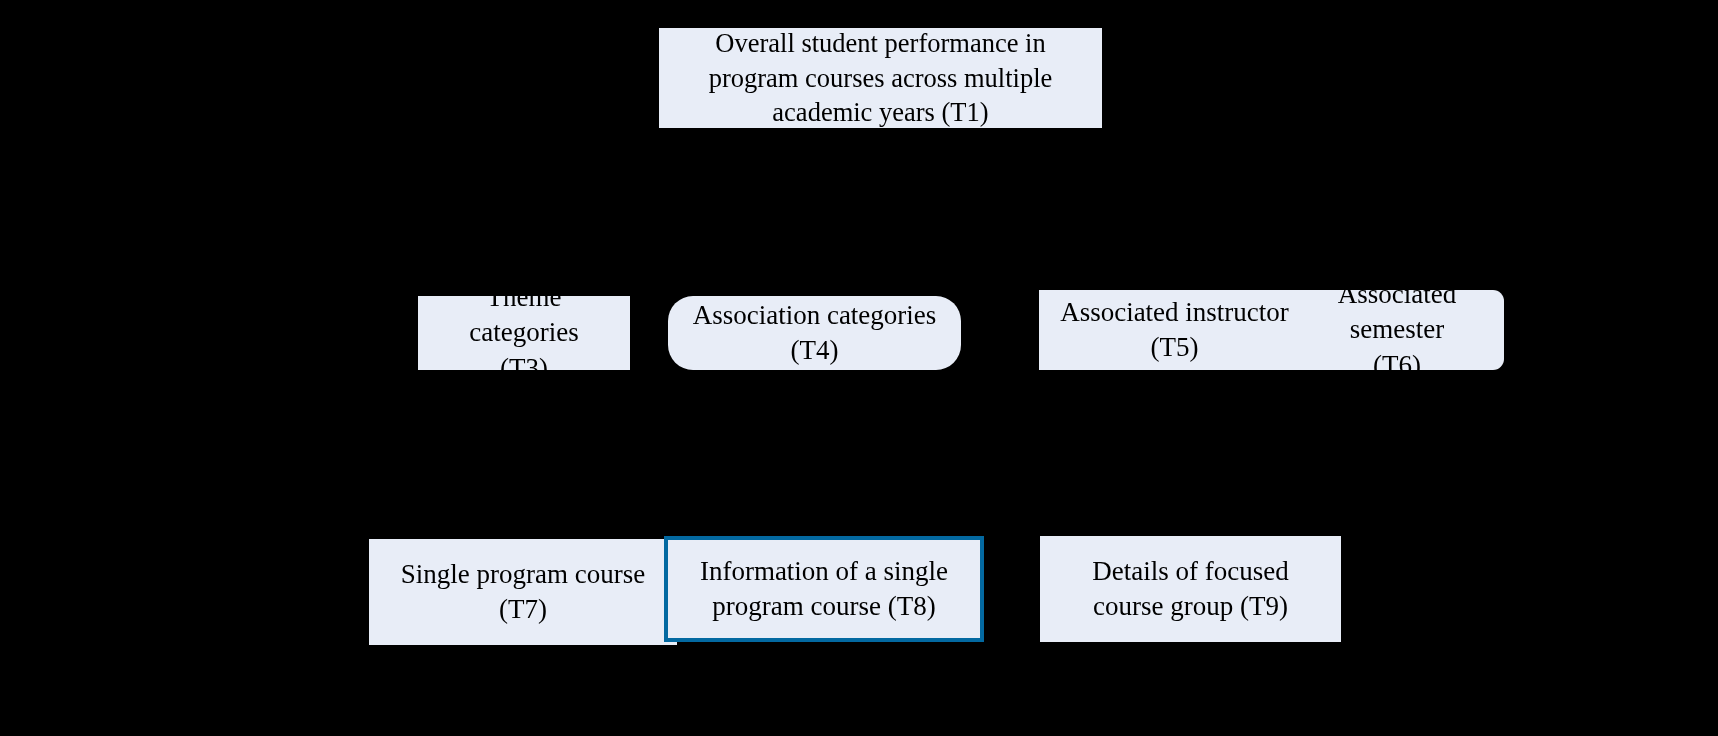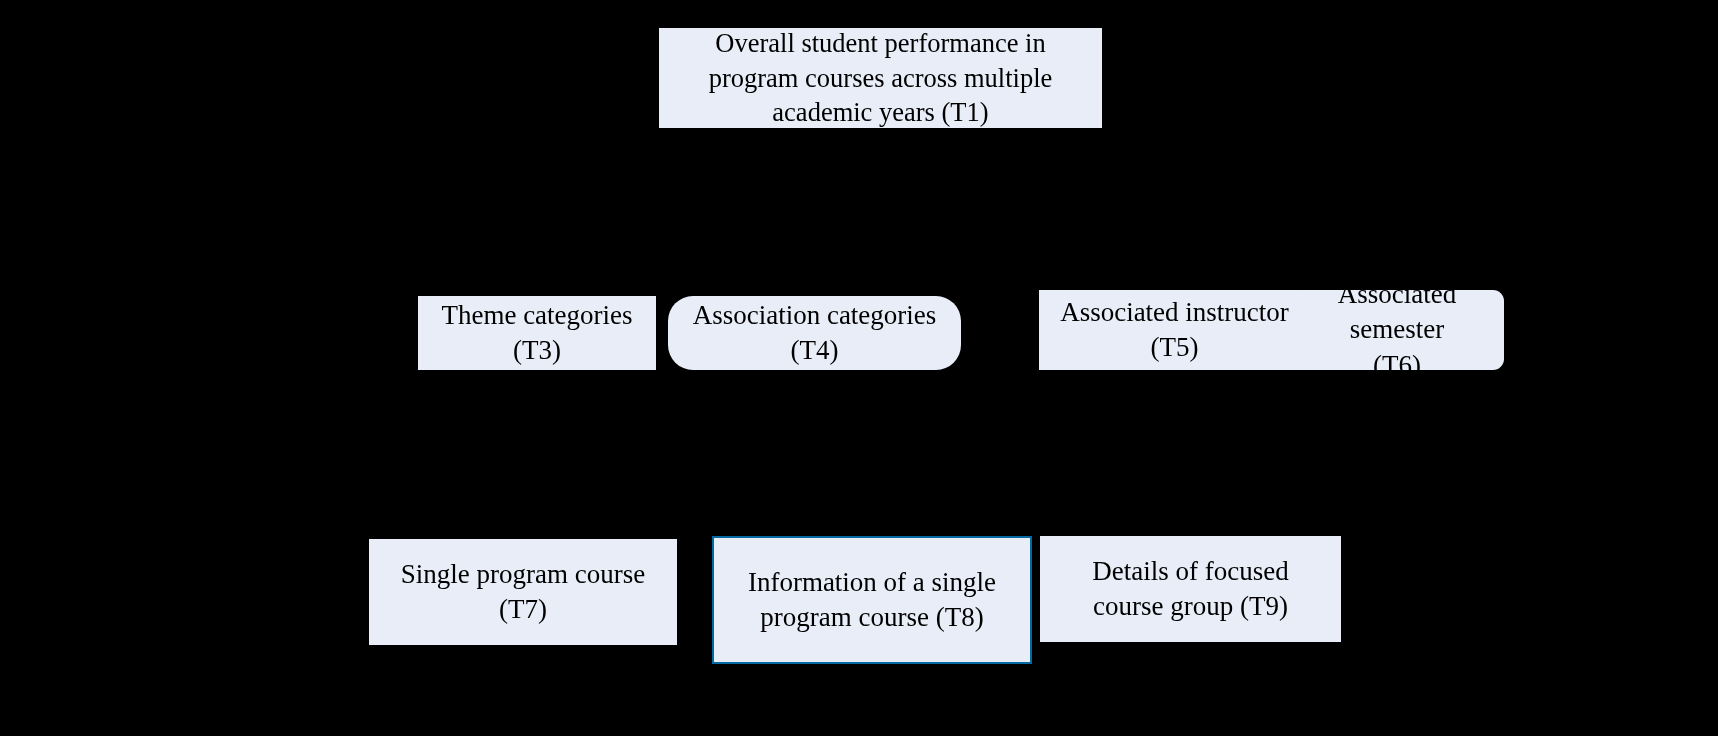--- a/index.html
+++ b/index.html
@@ -44,21 +44,21 @@
     top: 290px;
     width: 260px;
     height: 82px;
     border: 3px solid #000000;
     border-right-width: 4px;
     border-bottom-width: 4px;
   }
   #n-t3 {
     left: 418px;
     top: 296px;
-    width: 238px;
+    width: 212px;
     height: 74px;
   }
   #n-t4 {
     left: 668px;
     top: 296px;
     width: 293px;
     height: 74px;
     border-radius: 25px;
   }
   #n-t5 {
@@ -77,25 +77,25 @@
   }
   
   #n-t7 {
     left: 350px;
     top: 539px;
     width: 308px;
     height: 106px;
     margin-left: 19px;
   }
   #n-t8 {
-    left: 712px;
+    left: 664px;
     top: 536px;
     width: 320px;
-    height: 128px;
-    border: 2px solid #0369a1;
+    height: 106px;
+    border: 4px solid #0369a1;
   }
   #n-t9 {
     left: 1040px;
     top: 536px;
     width: 301px;
     height: 106px;
     font-family: Liberation Serif, serif;
   }
 </style>
 </head>

